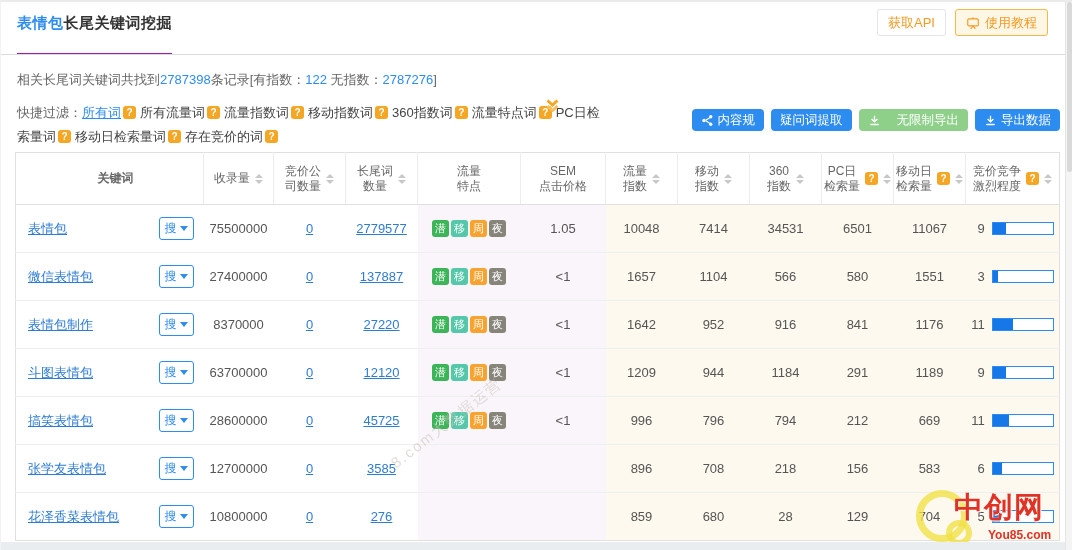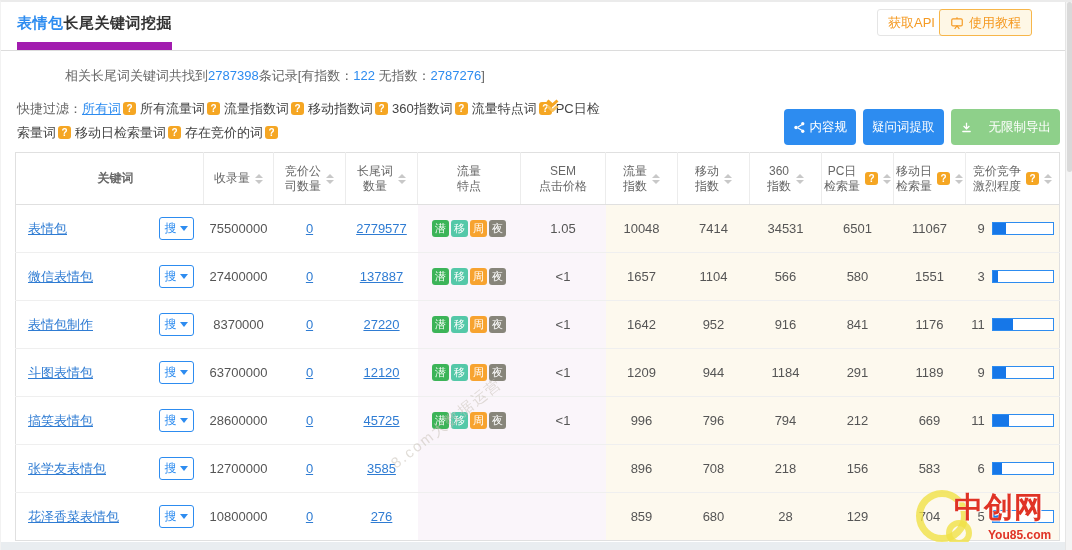--- a/index.html
+++ b/index.html
@@ -3,53 +3,53 @@
 <meta charset="utf-8">
 <style>
   * { box-sizing: border-box; margin: 0; padding: 0; }
   html,body { width:1072px; height:550px; overflow:hidden; }
   body { font-family: "Liberation Sans","DejaVu Sans",sans-serif; background:#fff; color:#555; }
   .page { position:relative; width:1072px; height:550px; background:#fff; overflow:hidden;
           border-top:2px solid #ebebeb; border-left:1px solid #f2f2f2; }
 
   
   .tabs-bar { padding:12px 16px 0; border-bottom:1px solid #dcdcdc; }
-  .tab { display:inline-block; padding-bottom:9px; border-bottom:8px solid #a21caf;
+  .tab { display:inline-block; padding-bottom:20px; border-bottom:1px solid #a21caf;
          font-size:15px; font-weight:bold; letter-spacing:.5px; }
   .tab .hl { color:#2d8cf0; }
   .tab .rest { color:#333; }
 
   
   .ribbon { position:absolute; top:8px; right:196px; height:25px; line-height:25px;
             padding:0 18px 0 12px; background:linear-gradient(#fcae3a,#f79a12); color:#fff;
             font-size:12.5px; clip-path:polygon(0 0,calc(100% - 10px) 0,100% 50%,calc(100% - 10px) 100%,0 100%);
             border-radius:3px 0 0 3px; white-space:nowrap; }
   .ribbon b { color:#e8380d; font-weight:bold; }
   .btn-api { position:absolute; top:7px; right:126px; height:27px; line-height:25px; padding:0 10px;
              background:#fff; border:1px solid #e5e5e5; border-radius:3px; color:#f59a23; font-size:13px; cursor:pointer;}
-  .btn-tutorial { position:absolute; top:7px; right:40px; height:27px; line-height:25px; padding:0 10px;
+  .btn-tutorial { position:absolute; top:7px; right:24px; height:27px; line-height:25px; padding:0 10px;
              background:#fef7e6; border:1px solid #f7b64a; border-radius:3px; color:#f59a23; font-size:13px;
              display:flex; align-items:center; gap:5px; cursor:pointer;}
 
   
-  .summary { padding:16px 16px 0; font-size:13px; color:#666;margin-left:48px; }
+  .summary { padding:16px 16px 0; font-size:13px; color:#666; }
   .summary .num { color:#2d8cf0; }
 
   
   .filter-bar { margin:12px 0 0 16px; width:584px; font-size:13px; color:#666; line-height:24px; }
   .filter-item { margin-right:4px; color:#444; cursor:pointer; }
   .filter-item .lbl { color:#444; text-decoration:none; }
   .filter-item.active .lbl { color:#2d8cf0; text-decoration:underline; }
   .qmark { display:inline-block; width:13px; height:13px; line-height:13px; text-align:center;
            background:#f5a623; color:#fff; font-size:10px; font-weight:bold; border-radius:3px;
            margin-left:2px; vertical-align:1px; cursor:pointer;}
 
   
   .actions { position:absolute; top:107px; right:12px; display:flex; gap:7px; }
-  .abtn { height:36px; border:none; border-radius:4px; color:#fff; font-size:12.5px; padding:0 9px;
+  .abtn { height:22px; border:none; border-radius:4px; color:#fff; font-size:12.5px; padding:0 9px;
           display:flex; align-items:center; gap:4px; cursor:pointer; font-family:inherit; white-space:nowrap;}
   .abtn.blue { background:#2d8cf0; }
   .abtn.green { background:#8ed08a;gap:16px; }
   .deco-chevron { position:absolute; top:96px; right:512px; z-index:3; }
 
   
   .kw-table { position:absolute; left:14px; top:150px; width:1044px; border-collapse:collapse;
               table-layout:fixed; background:#fff; border:1px solid #e0e0e0; }
   thead th { height:52px; background:#fff; border-right:1px solid #ececec; border-bottom:1px solid #e0e0e0;
              font-weight:normal; font-size:12px; color:#666; }
@@ -150,20 +150,29 @@
       </button>
       <button class="abtn green">
         <span style="display: inline-flex;">
           <svg width="13" height="13" viewBox="0 0 24 24" fill="#fff">
             <path d="M10.8 3h2.4v8.6l3.3-3.3 1.7 1.7L12 16.2 5.8 10l1.7-1.7 3.3 3.3z"></path>
             <rect x="4" y="18" width="16" height="2.6" rx="1.2"></rect>
           </svg>
         </span>
         <span>无限制导出</span>
       </button>
+      <button class="abtn blue">
+        <span style="display: inline-flex;">
+          <svg width="13" height="13" viewBox="0 0 24 24" fill="#fff">
+            <path d="M10.8 3h2.4v8.6l3.3-3.3 1.7 1.7L12 16.2 5.8 10l1.7-1.7 3.3 3.3z"></path>
+            <rect x="4" y="18" width="16" height="2.6" rx="1.2"></rect>
+          </svg>
+        </span>
+        <span>导出数据</span>
+      </button>
     </div>
 
   <table class="kw-table">
     <colgroup id="kw-colgroup">
         <col style="width: 188px;">
         <col style="width: 70px;">
         <col style="width: 72px;">
         <col style="width: 72px;">
         <col style="width: 103px;">
         <col style="width: 85px;">

